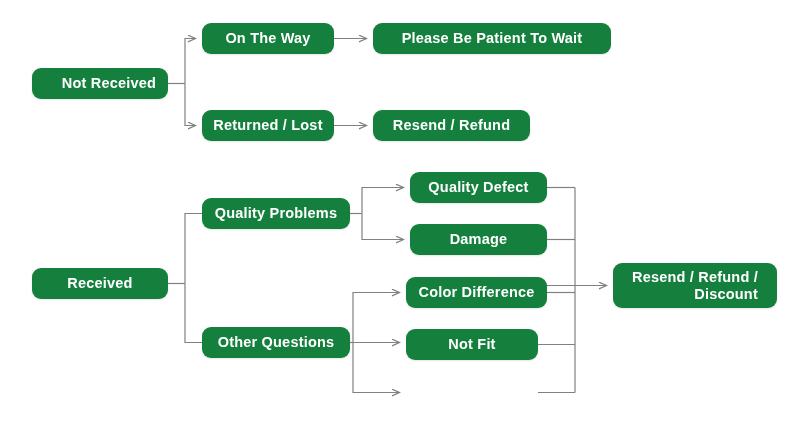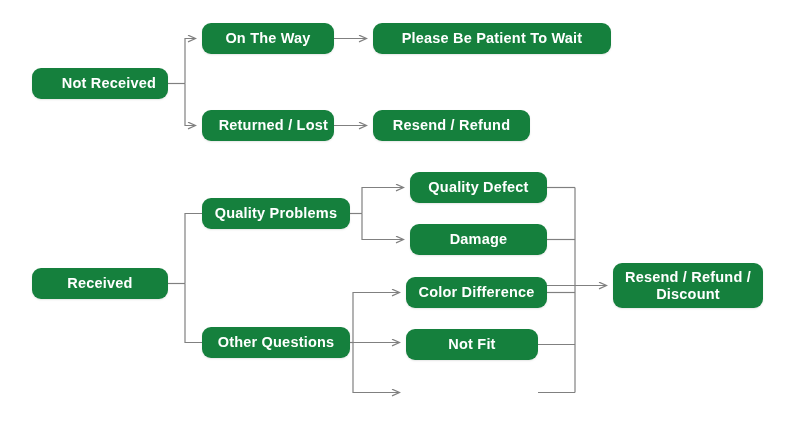--- a/index.html
+++ b/index.html
@@ -103,21 +103,21 @@
   </div>
 
   <div class="node" style="left:202px; top:23px; width:132px; height:31px;">
     <span class="node-label">On The Way</span>
   </div>
 
   <div class="node" style="left:373px; top:23px; width:238px; height:31px;">
     <span class="node-label">Please Be Patient To Wait</span>
   </div>
 
-  <div class="node" style="left:202px; top:110px; width:132px; height:31px;justify-content:flex-end;">
+  <div class="node" style="left:202px; top:110px; width:132px; height:31px;">
     <span class="node-label">Returned / Lost</span>
   </div>
 
   <div class="node" style="left:373px; top:110px; width:157px; height:31px;">
     <span class="node-label">Resend / Refund</span>
   </div>
 
   <div class="node" style="left:202px; top:198px; width:148px; height:31px;">
     <span class="node-label">Quality Problems</span>
   </div>
@@ -140,18 +140,18 @@
 
   <div class="node" style="left:406px; top:277px; width:141px; height:31px;">
     <span class="node-label">Color Difference</span>
   </div>
 
   <div class="node" style="left:406px; top:329px; width:132px; height:31px;">
     <span class="node-label">Not Fit</span>
   </div>
 
 
-  <div class="node" style="left:613px; top:263px; width:150px; height:45px;">
+  <div class="node" style="left:613px; top:263px; width:164px; height:45px;text-align:right;">
     <span class="node-label">Resend / Refund /
 Discount</span>
   </div>
 
 </div>
 
 </body></html>

